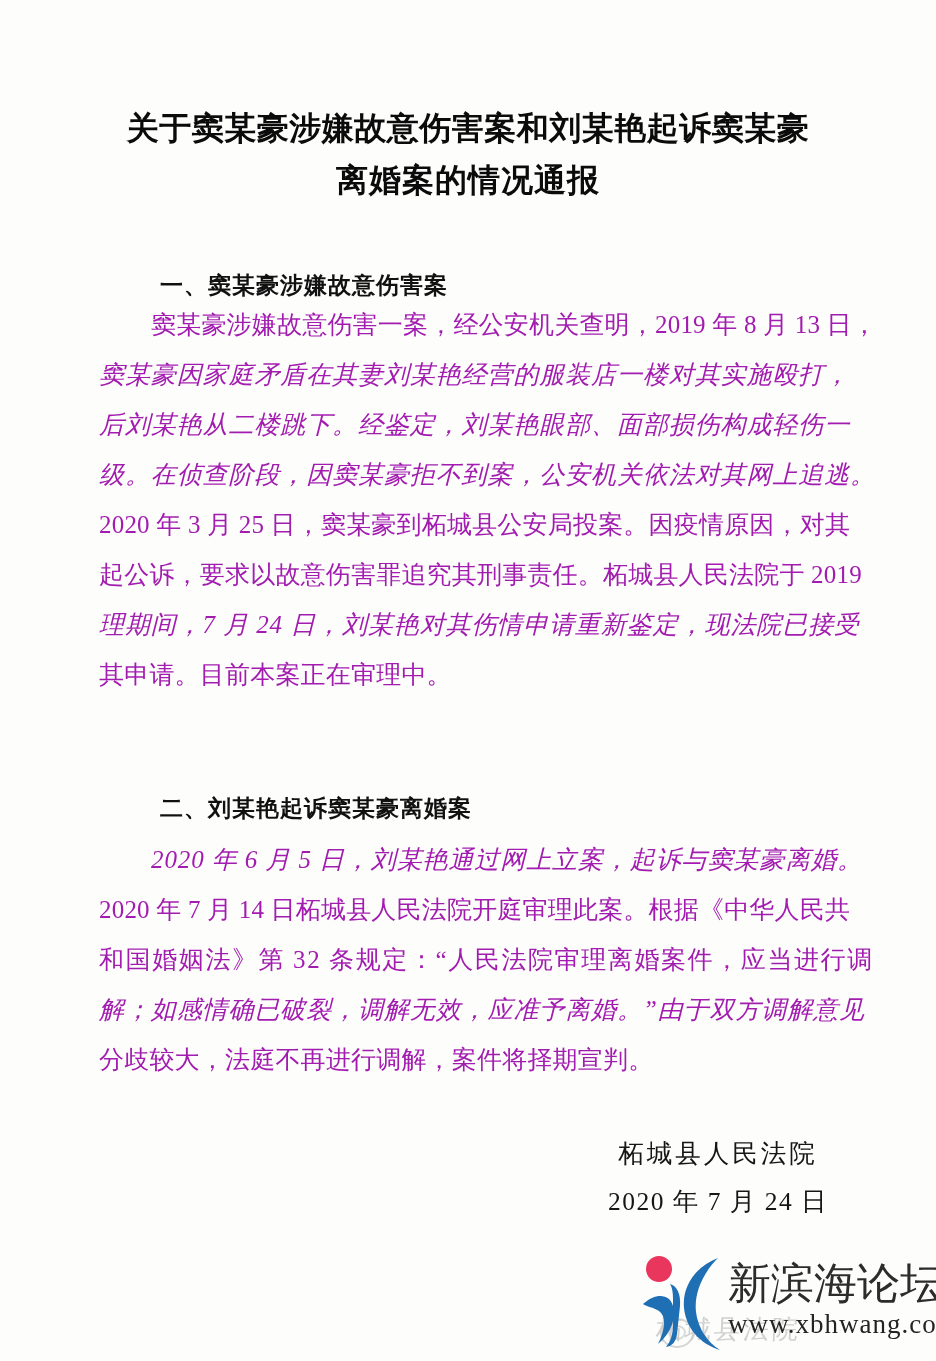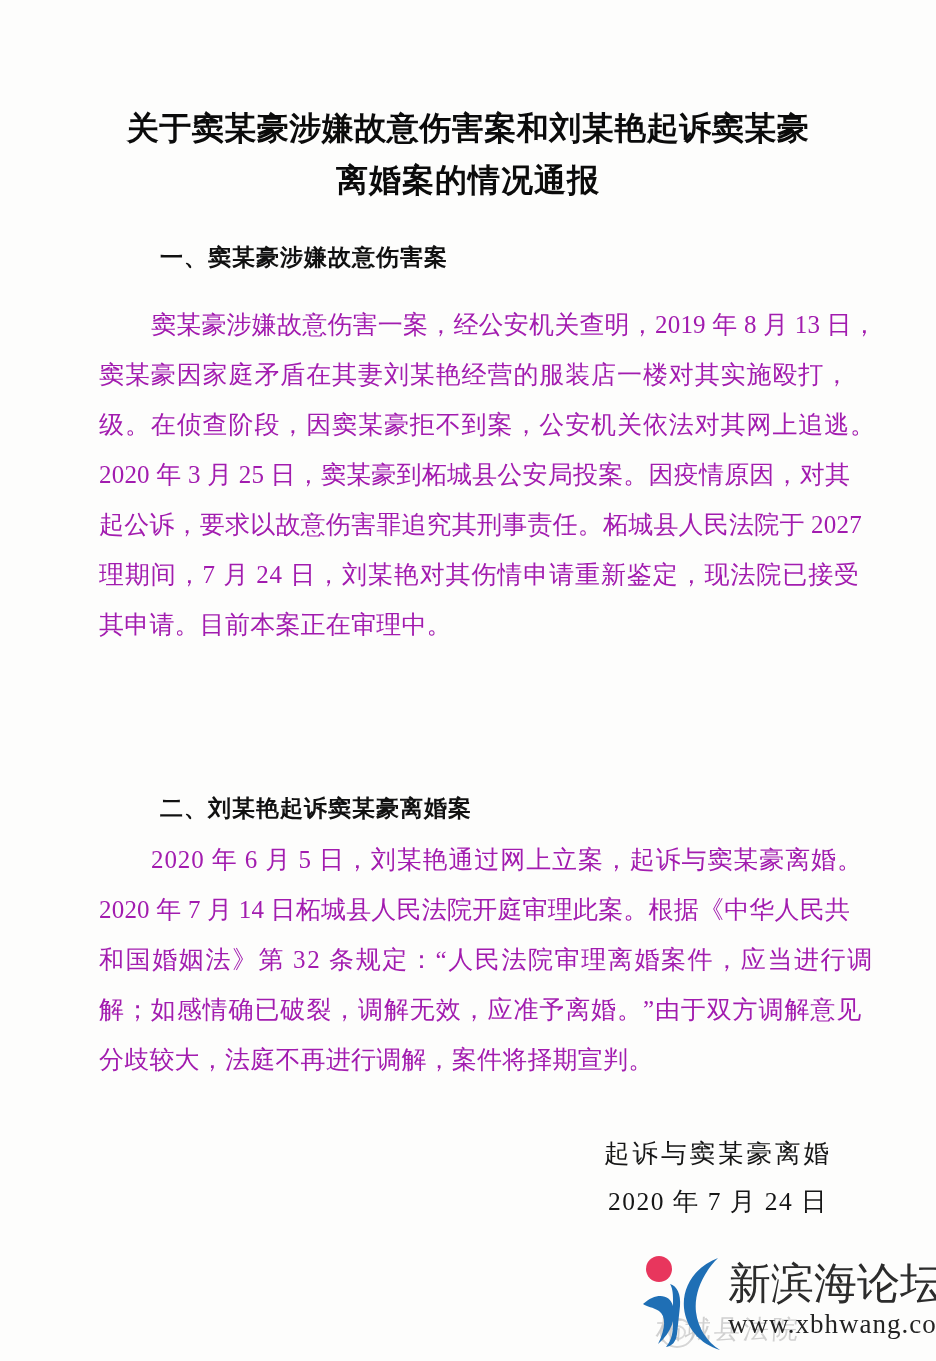--- a/index.html
+++ b/index.html
@@ -40,21 +40,21 @@
     position: absolute;
     left: 160px;
     font-family: "DejaVu Sans", "Liberation Sans", sans-serif;
     font-weight: bold;
     font-size: 23px;
     line-height: 30px;
     letter-spacing: 1px;
     color: #111111;
     white-space: nowrap;
   }
-  #sec1-heading { top: 242px; }
+  #sec1-heading { top: 270px; }
   #sec2-heading { top: 793px; }
 
   
   .body-block {
     position: absolute;
     left: 99px;
     width: 748px;
   }
   #sec1-body { top: 300px; }
   #sec2-body { top: 835px; }
@@ -65,21 +65,21 @@
     line-height: 50px;
     height: 50px;
     letter-spacing: 0.2px;
     color: #a21caf;
     white-space: nowrap;
     font-family: "Liberation Serif", "DejaVu Serif", serif;
   }
   
   .body-line.indent { text-indent: 52px; }
   
-  .body-line.just { letter-spacing: 0.9px; }
+  .body-line.just { letter-spacing: 0.9px; font-style: italic; }
   .body-line.just-w { letter-spacing: 1.6px; }
 
   
   .sign-block {
     position: absolute;
     right: 88px;
     top: 1130px;
     text-align: center;
     width: 260px;
   }
@@ -173,39 +173,40 @@
   <div class="doc-title">
     <span class="tline">关于窦某豪涉嫌故意伤害案和刘某艳起诉窦某豪</span>
     <span class="tline tline2">离婚案的情况通报</span>
   </div>
 
   <div class="section-heading" id="sec1-heading">一、窦某豪涉嫌故意伤害案</div>
 
   <div class="body-block" id="sec1-body">
     <span class="body-line indent">窦某豪涉嫌故意伤害一案，经公安机关查明，2019 年 8 月 13 日，</span>
     <span class="body-line just">窦某豪因家庭矛盾在其妻刘某艳经营的服装店一楼对其实施殴打，</span>
+    <span class="body-line just">后刘某艳从二楼跳下。经鉴定，刘某艳眼部、面部损伤构成轻伤一</span>
     <span class="body-line just">级。在侦查阶段，因窦某豪拒不到案，公安机关依法对其网上追逃。</span>
     <span class="body-line">2020 年 3 月 25 日，窦某豪到柘城县公安局投案。因疫情原因，对其</span>
-    <span class="body-line">起公诉，要求以故意伤害罪追究其刑事责任。柘城县人民法院于 2027</span>
+    <span class="body-line">起公诉，要求以故意伤害罪追究其刑事责任。柘城县人民法院于 2019</span>
     <span class="body-line just">理期间，7 月 24 日，刘某艳对其伤情申请重新鉴定，现法院已接受</span>
     <span class="body-line">其申请。目前本案正在审理中。</span>
   </div>
 
   <div class="section-heading" id="sec2-heading">二、刘某艳起诉窦某豪离婚案</div>
 
   <div class="body-block" id="sec2-body">
     <span class="body-line indent just">2020 年 6 月 5 日，刘某艳通过网上立案，起诉与窦某豪离婚。</span>
     <span class="body-line">2020 年 7 月 14 日柘城县人民法院开庭审理此案。根据《中华人民共</span>
     <span class="body-line just-w">和国婚姻法》第 32 条规定：“人民法院审理离婚案件，应当进行调</span>
     <span class="body-line just">解；如感情确已破裂，调解无效，应准予离婚。”由于双方调解意见</span>
     <span class="body-line">分歧较大，法庭不再进行调解，案件将择期宣判。</span>
   </div>
 
   <div class="sign-block">
-    <span class="sign-line">起诉与窦某豪离婚</span>
+    <span class="sign-line">柘城县人民法院</span>
     <span class="sign-line date">2020 年 7 月 24 日</span>
   </div>
 
   <div class="wm-ring"></div>
   <div class="wm-text">柘城县法院</div>
 
   <div class="logo">
     <span class="logo-mark">
       <svg width="92" height="100" viewBox="0 0 92 100" xmlns="http://www.w3.org/2000/svg">
 

